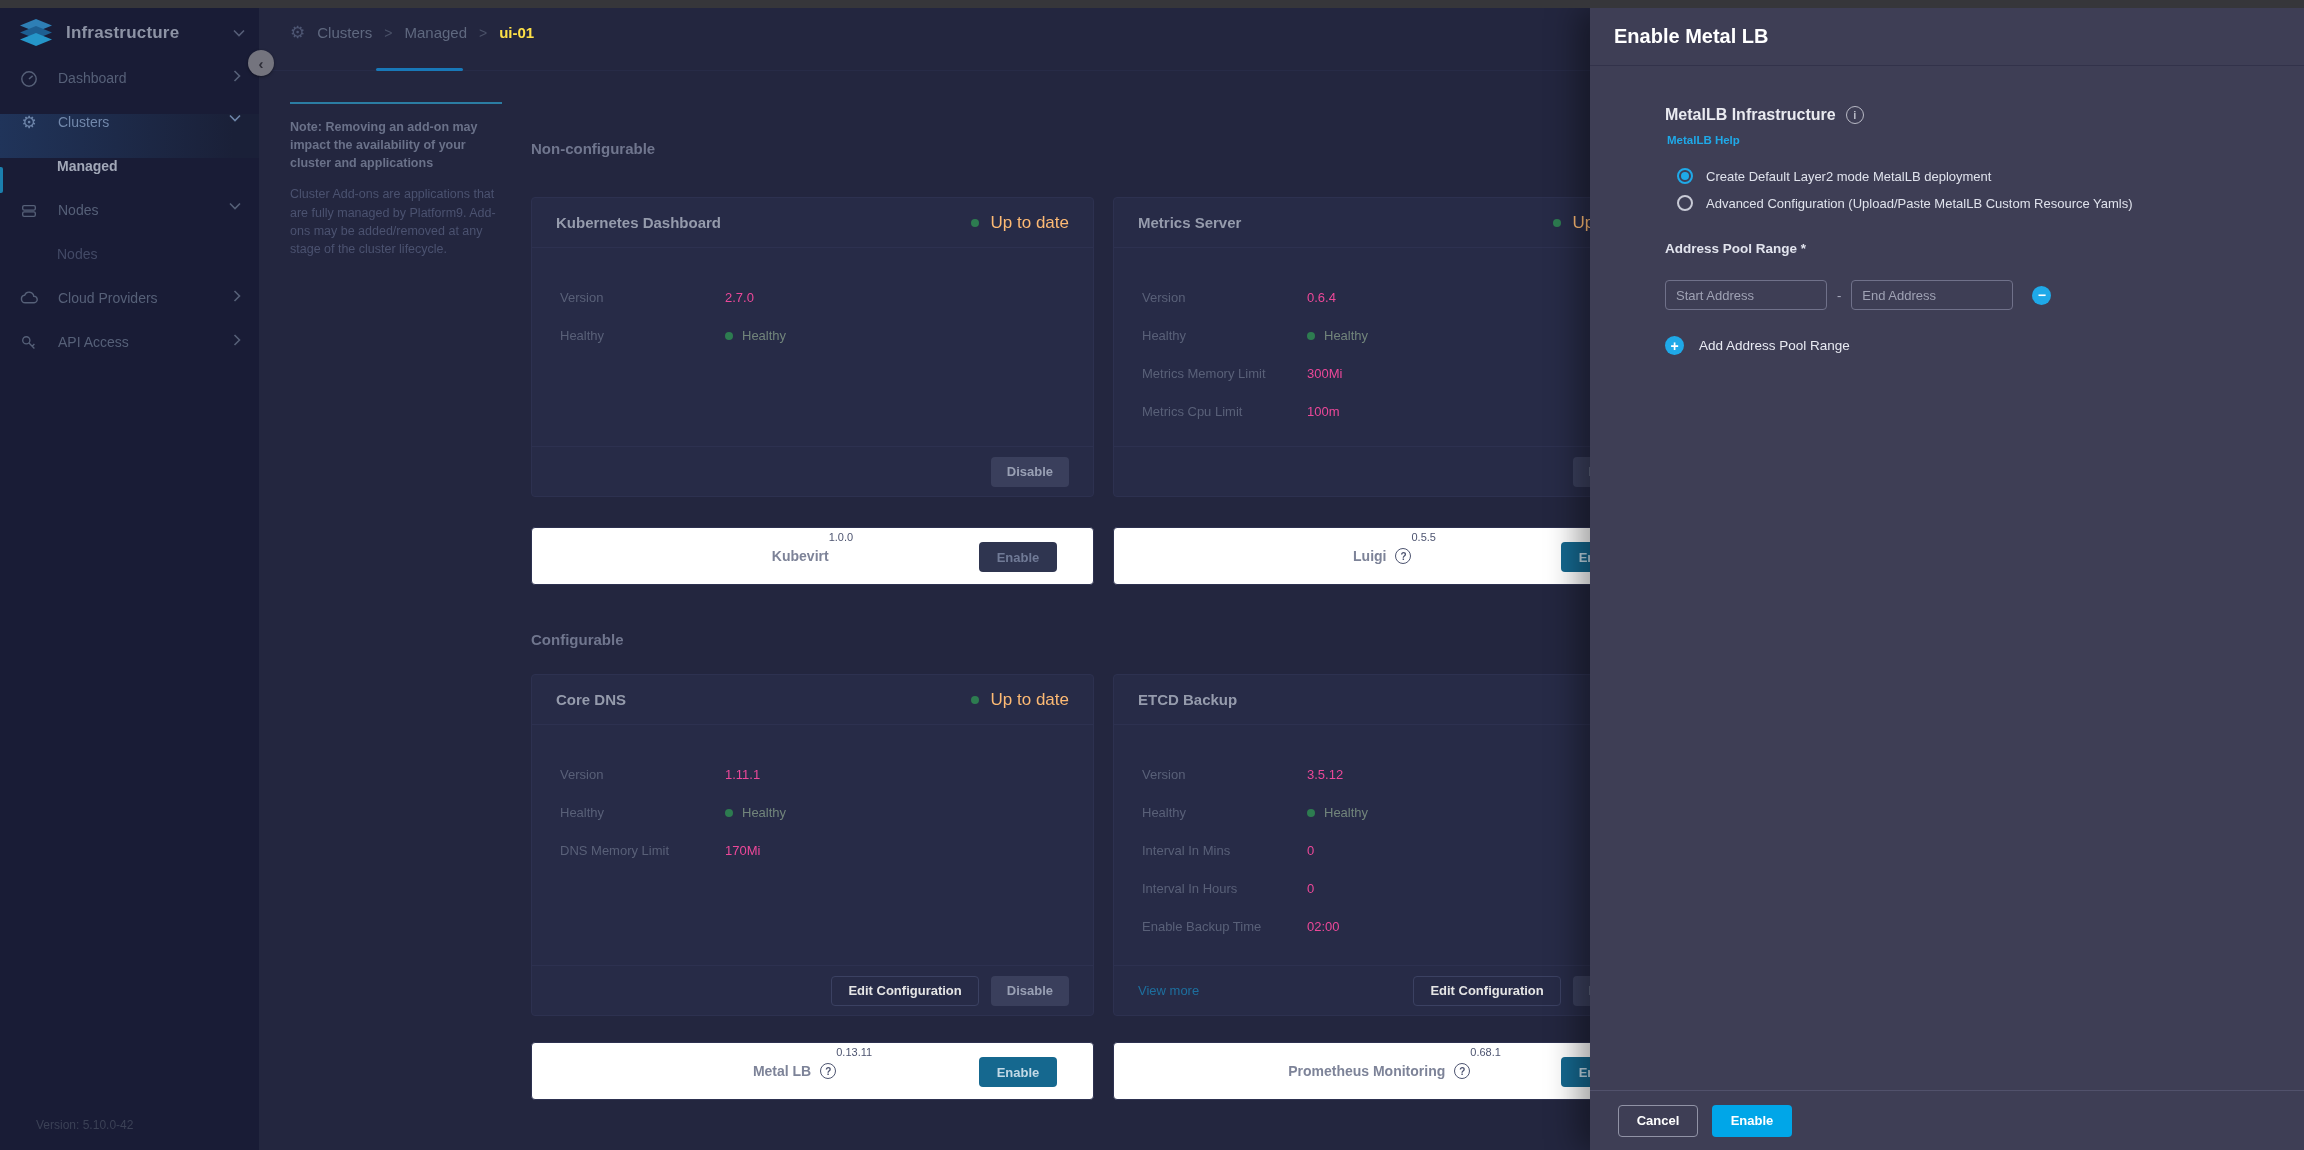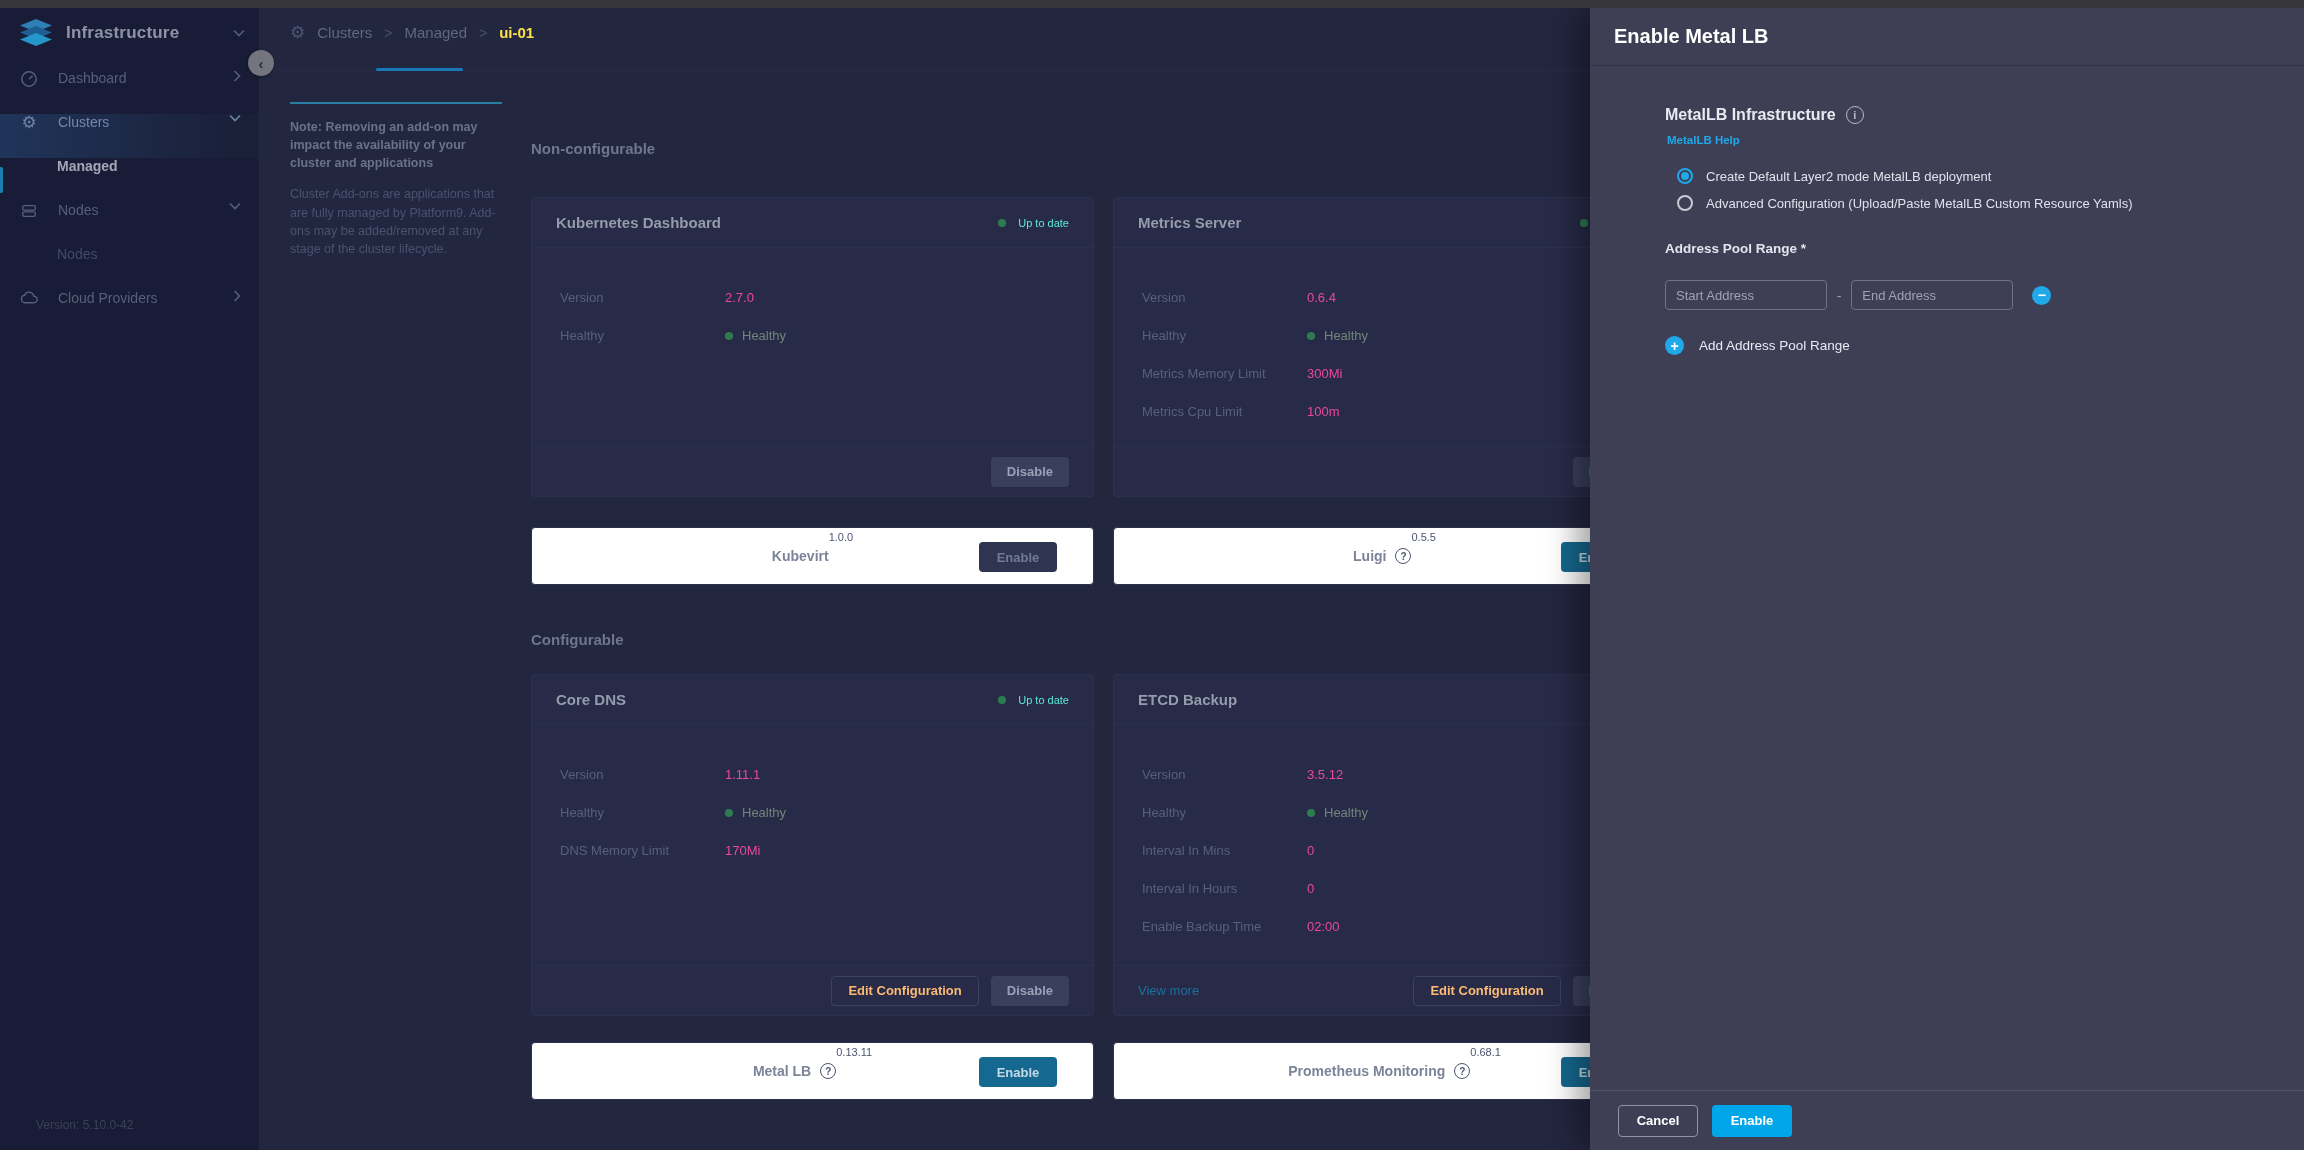--- a/index.html
+++ b/index.html
@@ -50,32 +50,32 @@
   .note-heading { font-size:12.5px; line-height:1.45; font-weight:bold; color:#6a7189; }
   .note-body { margin-top:13px; font-size:12.5px; line-height:1.45; color:#4b5270; }
 
   .cards-area { position:absolute; left:271px; top:132px; width:1145px; }
   .section-heading { font-size:15px; font-weight:bold; color:#70768e; margin-bottom:40px; }
   .cards-grid { display:grid; grid-template-columns:563px 563px; gap:19px; }
   .card { background:#272b47; border:1px solid #2d3150; border-radius:4px; display:flex; flex-direction:column; }
   .card.h300 { height:300px; } .card.h342 { height:342px; }
   .card-header { height:50px; flex:0 0 50px; display:flex; align-items:center; justify-content:space-between; padding:0 24px; border-bottom:1px solid #2d3150; }
   .card-title { font-size:15px; font-weight:bold; color:#959bac; }
-  .status { display:flex; align-items:center; gap:12px; font-size:11px; color:#5eead4; }
+  .status { display:flex; align-items:center; gap:12px; font-size:17px; color:#fdba74; }
   .dot { width:8px; height:8px; border-radius:50%; background:#2d7c50; }
   .card-body { flex:1; padding:38px 28px 0 28px; }
   .frow { display:flex; align-items:center; margin-bottom:14px; line-height:24px; font-size:13px; }
   .flabel { width:165px; color:#596078; }
   .fvalue { color:#ec4899; font-weight:normal; display:flex; align-items:center; gap:9px; }
   .fvalue.healthy { color:#72857b; font-weight:normal; }
   .card-footer { height:50px; flex:0 0 50px; border-top:1px solid #2d3150; display:flex; align-items:center; justify-content:flex-end; gap:12px; padding:0 24px; }
   .btn { height:30px; border:none; border-radius:4px; font-family:inherit; font-size:13px; font-weight:bold;
          display:inline-flex; align-items:center; justify-content:center; padding:0 16px; cursor:pointer; }
   .btn-disable { background:#3a3f5c; color:#99a0b4; min-width:76px; }
-  .btn-outline { background:transparent; border:1px solid #3b4162; color:#fdba74; }
+  .btn-outline { background:transparent; border:1px solid #3b4162; color:#e5e5e5; }
   .view-more { margin-right:auto; font-size:13px; color:#1d6f9e; cursor:pointer; }
 
   .mini-row { display:grid; grid-template-columns:563px 563px; gap:19px; }
   .mini { position:relative; height:58px; background:#ffffff; border:1px solid #2d3150; border-radius:4px;
           display:flex; flex-direction:row; justify-content:center; padding:0 30px; }
   .mini-title { display:flex; align-items:center; gap:9px; font-size:14px; font-weight:bold; color:#7d8398; }
   .mini-version { margin-top:3px; font-size:11px; color:#4d5470; }
   .mini .btn { position:absolute; right:36px; top:14px; min-width:78px; }
   .btn-blue-dim { background:#15688f; color:#c2d9e6; }
   .btn-gray { background:#2f3550; color:#707a96; }
@@ -196,20 +196,34 @@
           </svg>
       </span>
       <span class="nav-label">Cloud Providers</span>
       <span class="nav-chev">
         <svg width="8" height="12" viewBox="0 0 8 12">
             <polyline points="1.5,1 6.5,6 1.5,11" fill="none" stroke="currentColor" stroke-width="1.6"></polyline>
           </svg>
       </span>
     </div>
 
+    <div class="nav-item">
+      <span class="nav-icon">
+        <svg width="18" height="18" viewBox="0 0 20 20">
+            <circle cx="7" cy="7" r="4" fill="none" stroke="currentColor" stroke-width="1.5"></circle>
+            <path d="M10 10 L16 16 M13.5 13.5 L16 11" fill="none" stroke="currentColor" stroke-width="1.5"></path>
+          </svg>
+      </span>
+      <span class="nav-label">API Access</span>
+      <span class="nav-chev">
+        <svg width="8" height="12" viewBox="0 0 8 12">
+            <polyline points="1.5,1 6.5,6 1.5,11" fill="none" stroke="currentColor" stroke-width="1.6"></polyline>
+          </svg>
+      </span>
+    </div>
   </div>
 
   <div class="sidebar-version">Version: 5.10.0-42</div>
 </nav>
 
 <div class="collapse-btn">
   <span>‹</span>
 </div>
 
 <main class="main">

